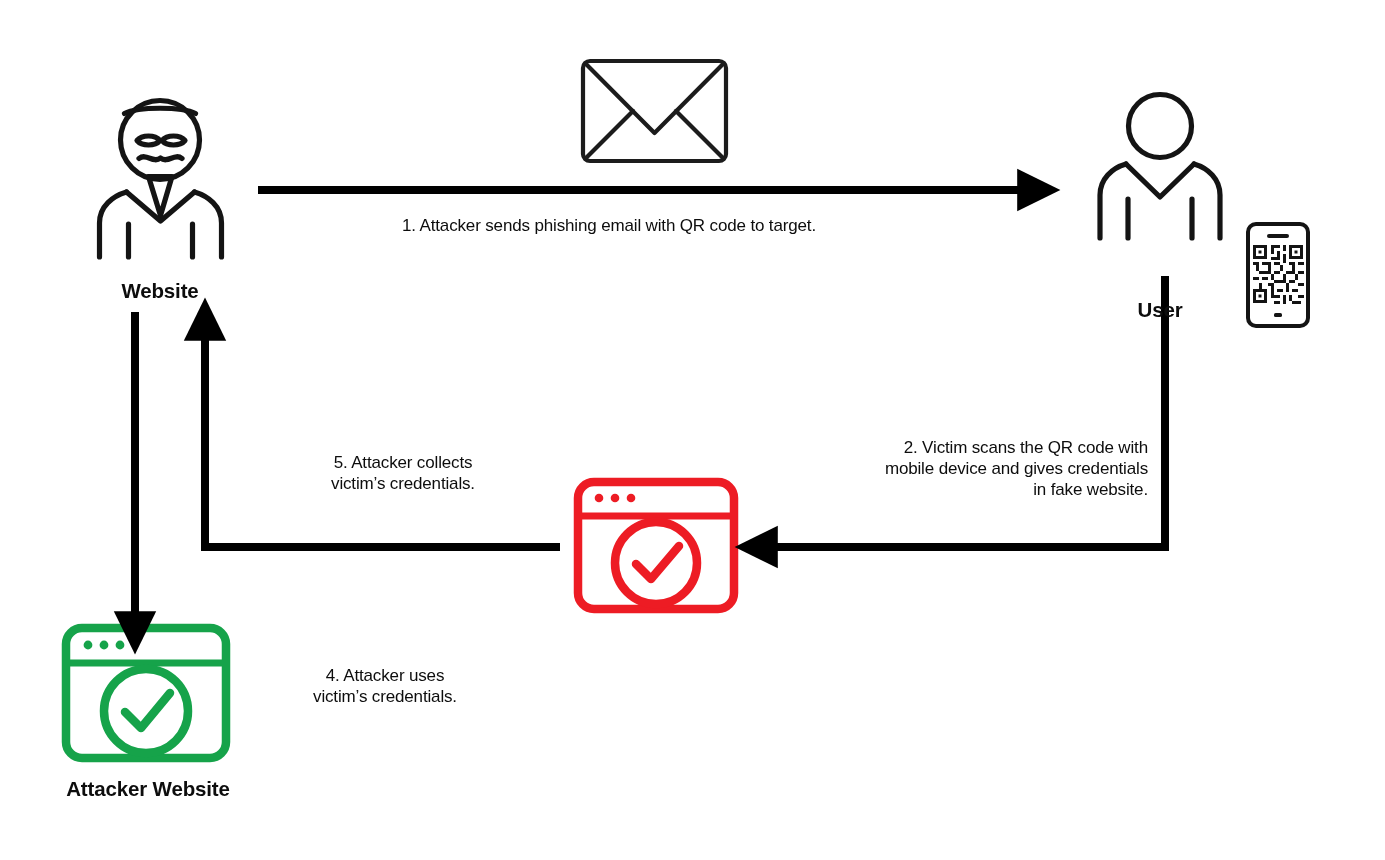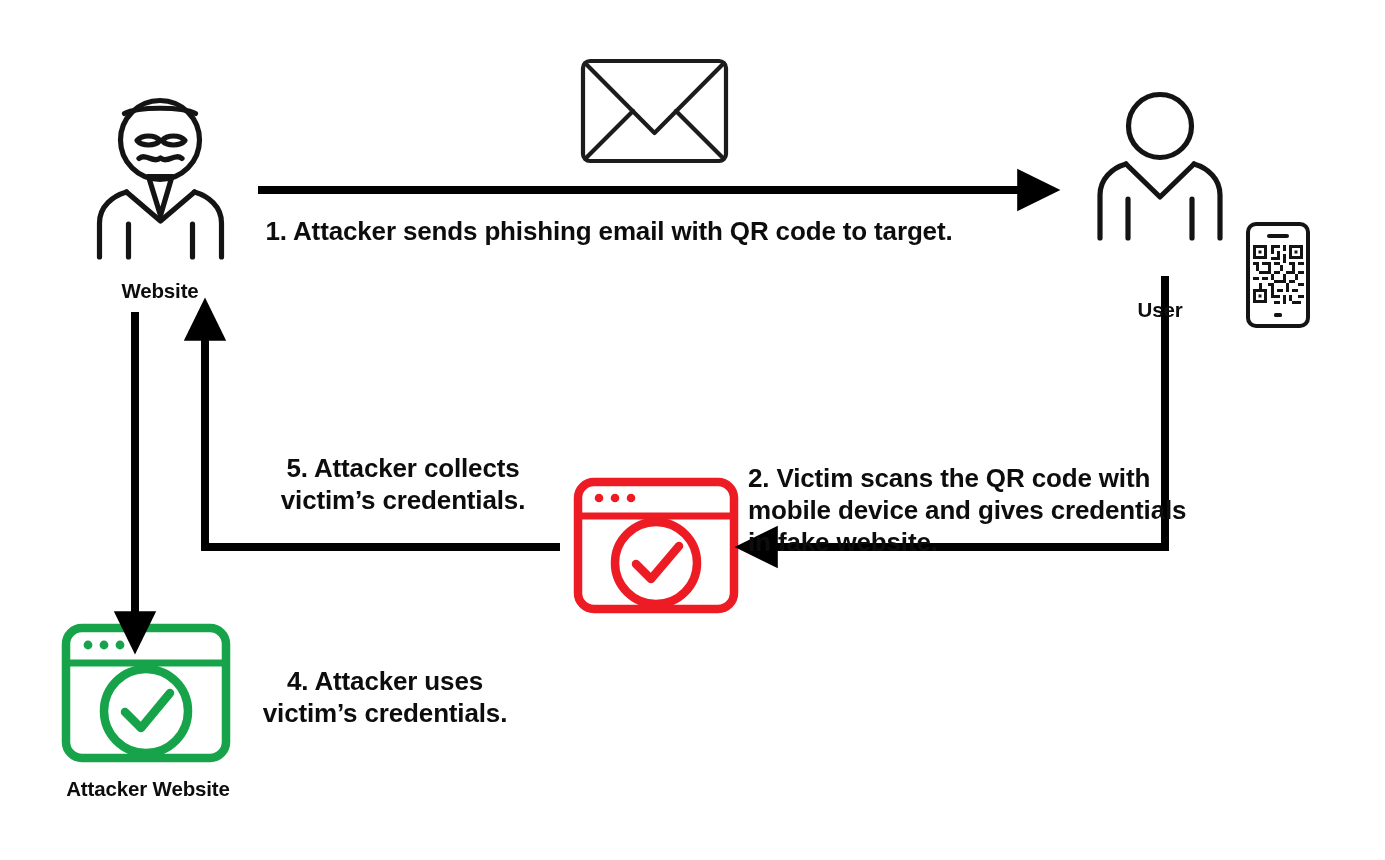--- a/index.html
+++ b/index.html
@@ -34,36 +34,36 @@
     white-space: pre;
     line-height: 1.24;
     letter-spacing: -0.15px;
   }
   .lbl-node {
     font-size: 20.5px;
     text-align: center;
     font-weight: bold;
   }
   .lbl-step {
-    font-size: 26px;
-    font-weight: bold;
+    font-size: 17px;
+    font-weight: normal;
   }
   .lbl-step-center {
     text-align: center;
   }
   .lbl-step-left {
     text-align: center;
   }
   #label-attacker   { left: 60px;   top: 278px; width: 200px; }
   #label-user       { left: 1090px; top: 261px; width: 140px; margin-top: 36px; }
   #label-phishing   { left: 540px;  top: 621px; width: 245px; }
   #label-original   { left: 30px;   top: 776px; width: 236px; }
 
   #step-1-text { left: 250px;  top: 215px; width: 718px; }
-  #step-2-text { left: 748px;  top: 462px; width: 400px; text-align: left; }
+  #step-2-text { left: 748px;  top: 437px; width: 400px; text-align: right; }
   #step-3-text { left: 258px;  top: 452px; width: 290px; }
   #step-4-text { left: 250px;  top: 665px; width: 270px; }
 </style>
 </head>
 <body>
 
 <div id="diagram-root">
 
   <svg id="diagram-svg" viewBox="0 0 1385 860" xmlns="http://www.w3.org/2000/svg">
     <defs>

